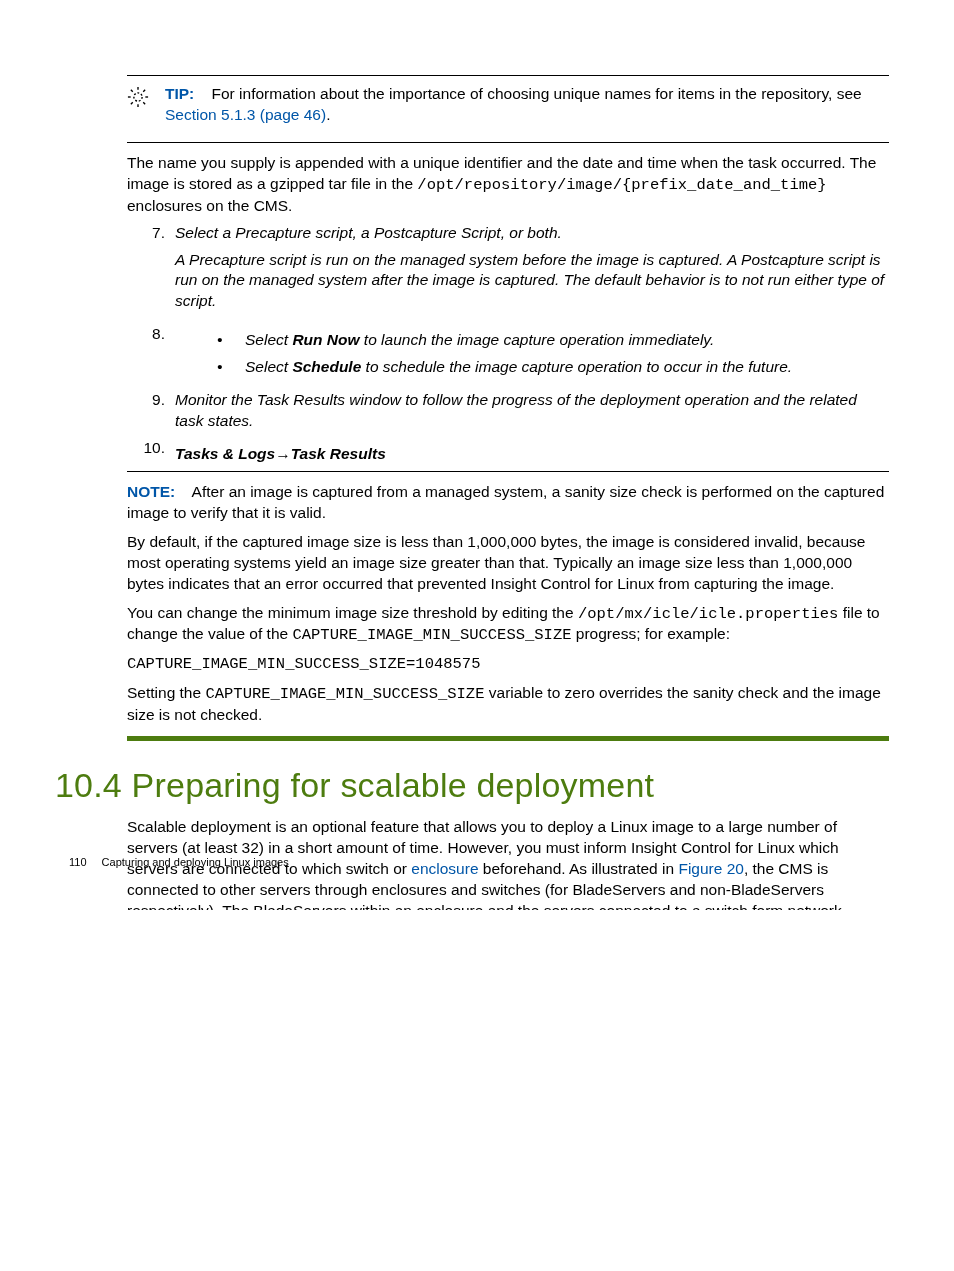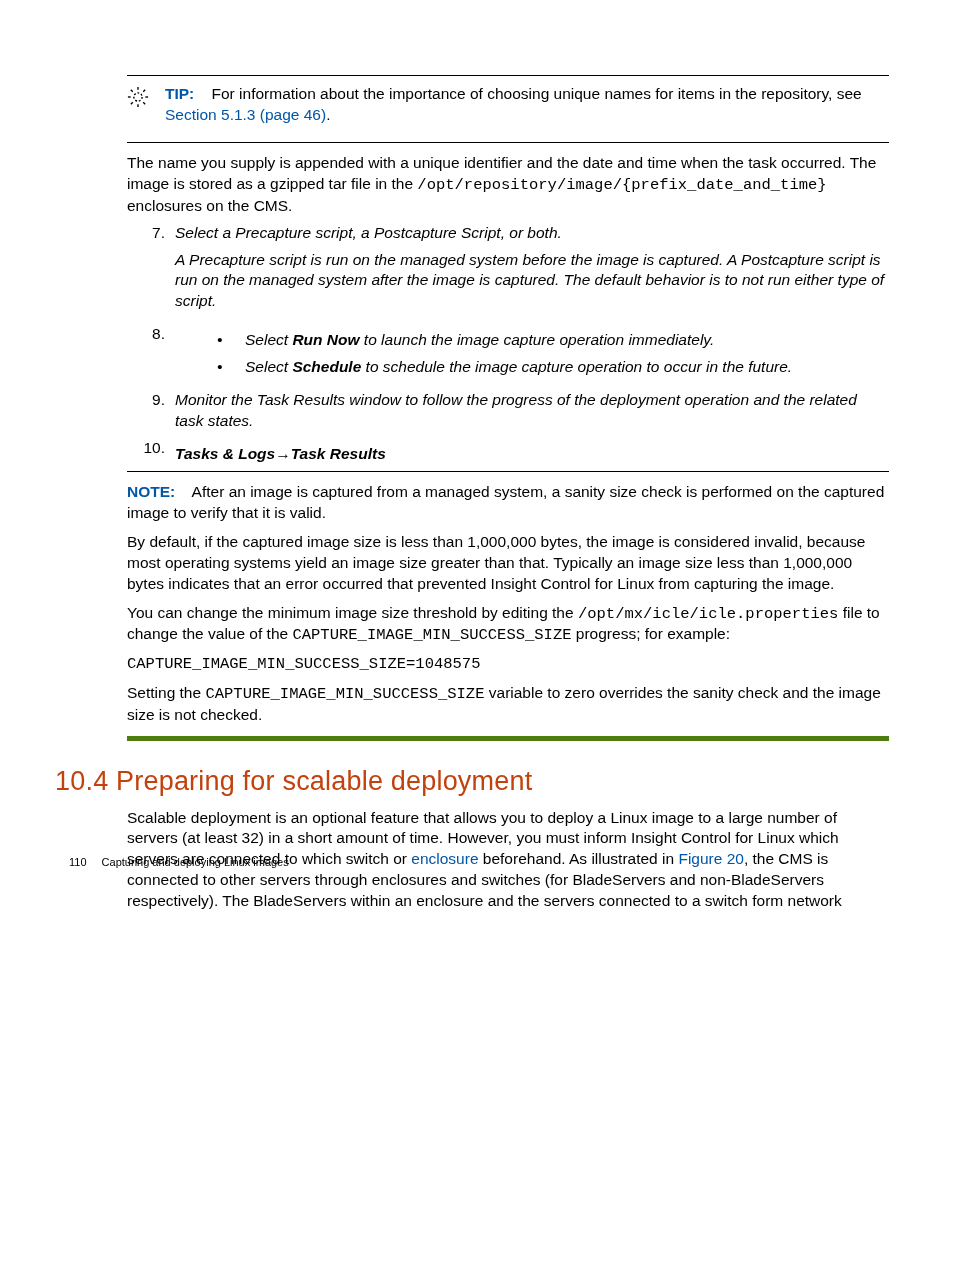--- a/index.html
+++ b/index.html
@@ -63,22 +63,22 @@
   .bullet-body { flex: 1; }
   .bold { font-weight: bold; }
   .note-box {
     border-top: 1px solid #000;
     border-bottom: 5px solid #4d7c0f;
     padding: 10px 0 10px 0;
   }
   .note-label { color: #0056a8; font-weight: bold; }
   .note-box p { margin: 8px 0; }
   .section-heading {
-    color: #c2410c;
-    font-size: 27px;
+    color: #4d7c0f;
+    font-size: 34px;
     font-weight: normal;
     margin: 22px 0 8px 0;
     font-family: Arial, Helvetica, sans-serif;
     letter-spacing: 0.2px;
   }
   .section-body {
     margin-left: 72px;
   }
   .footer {
     position: absolute;

